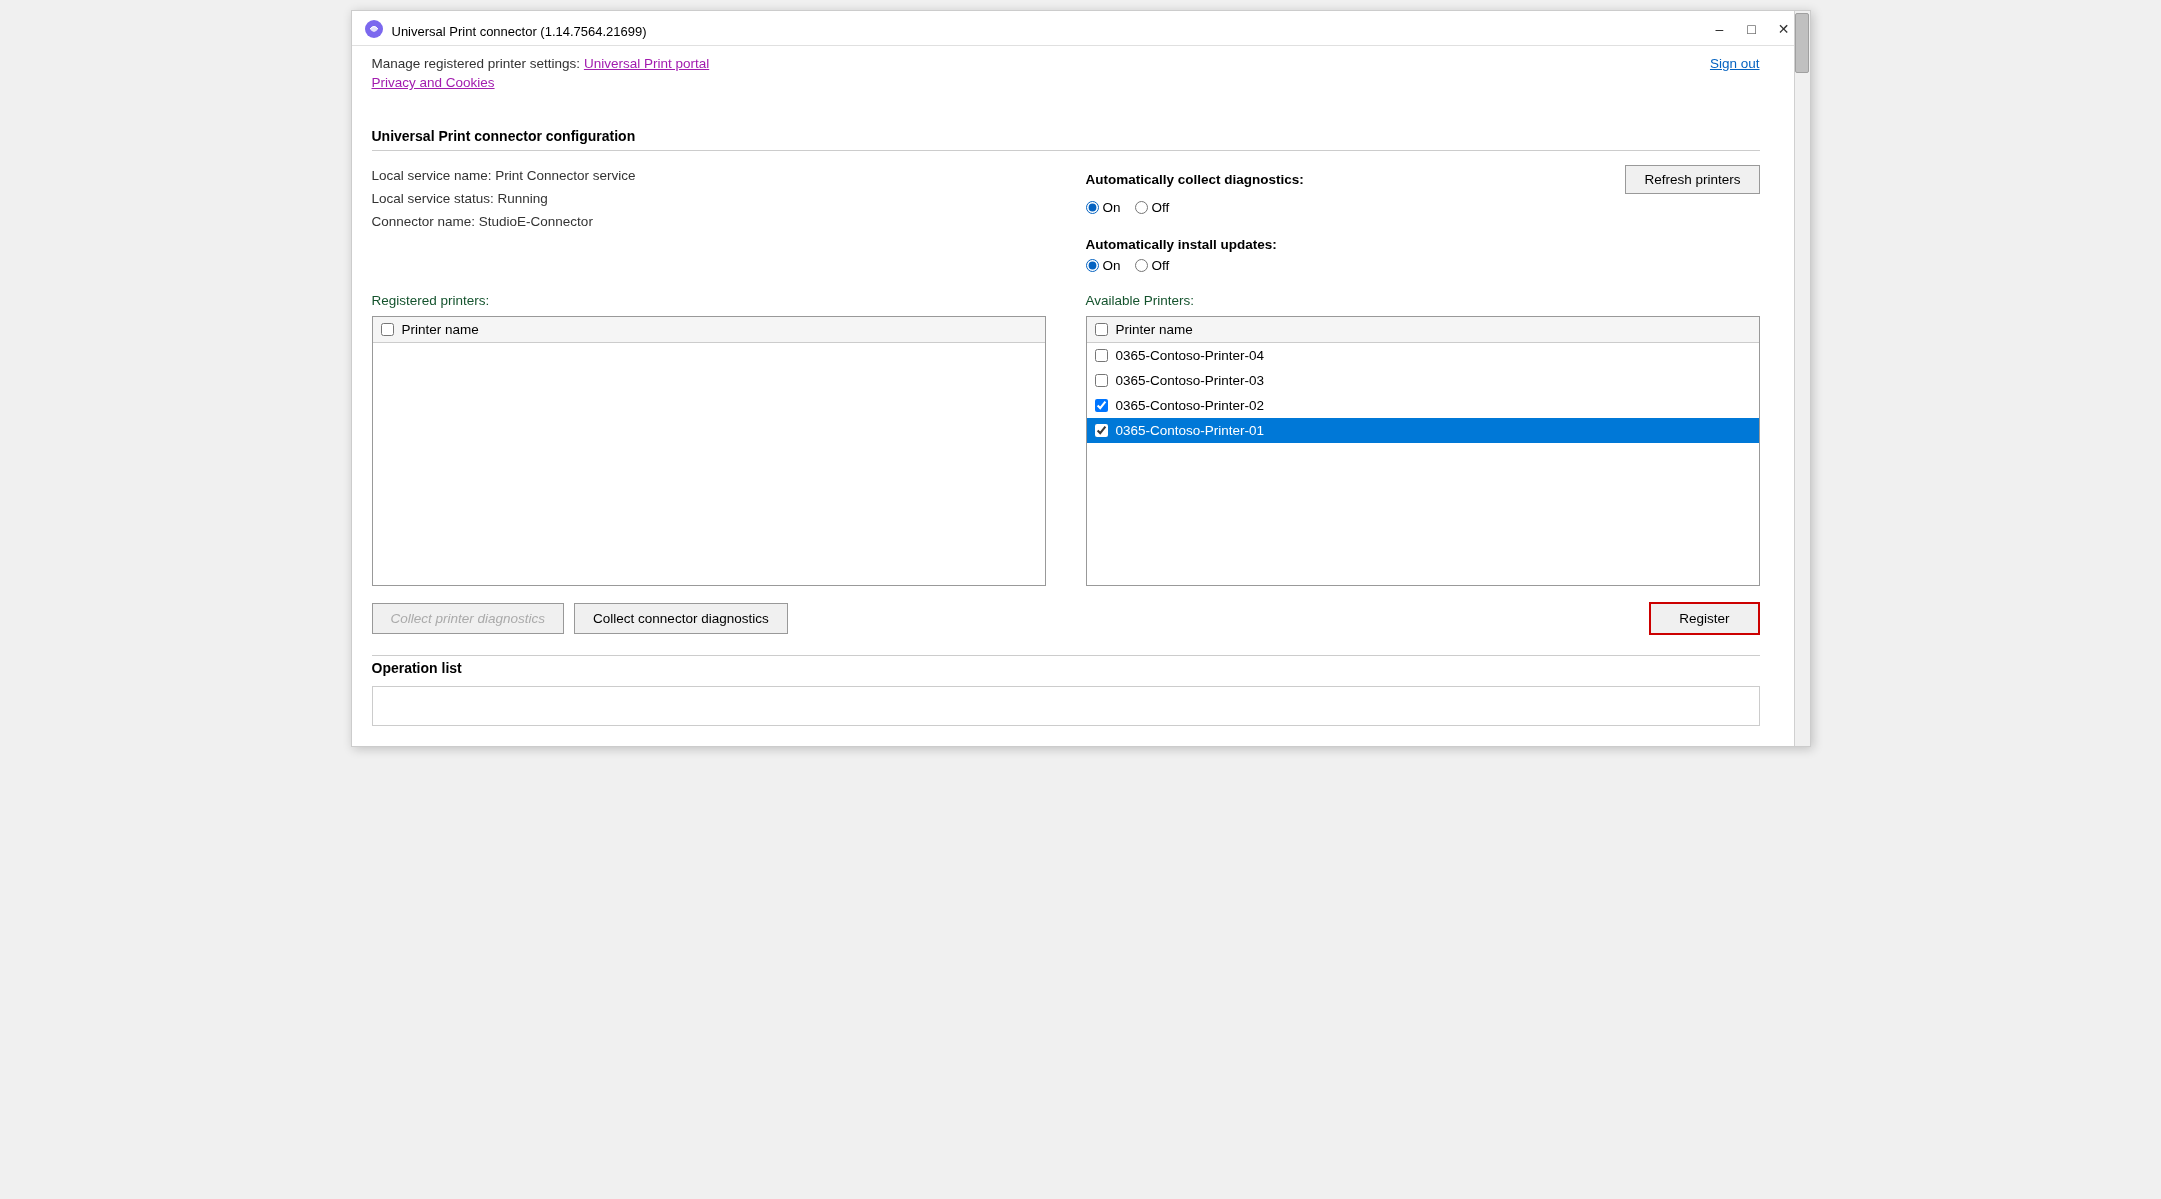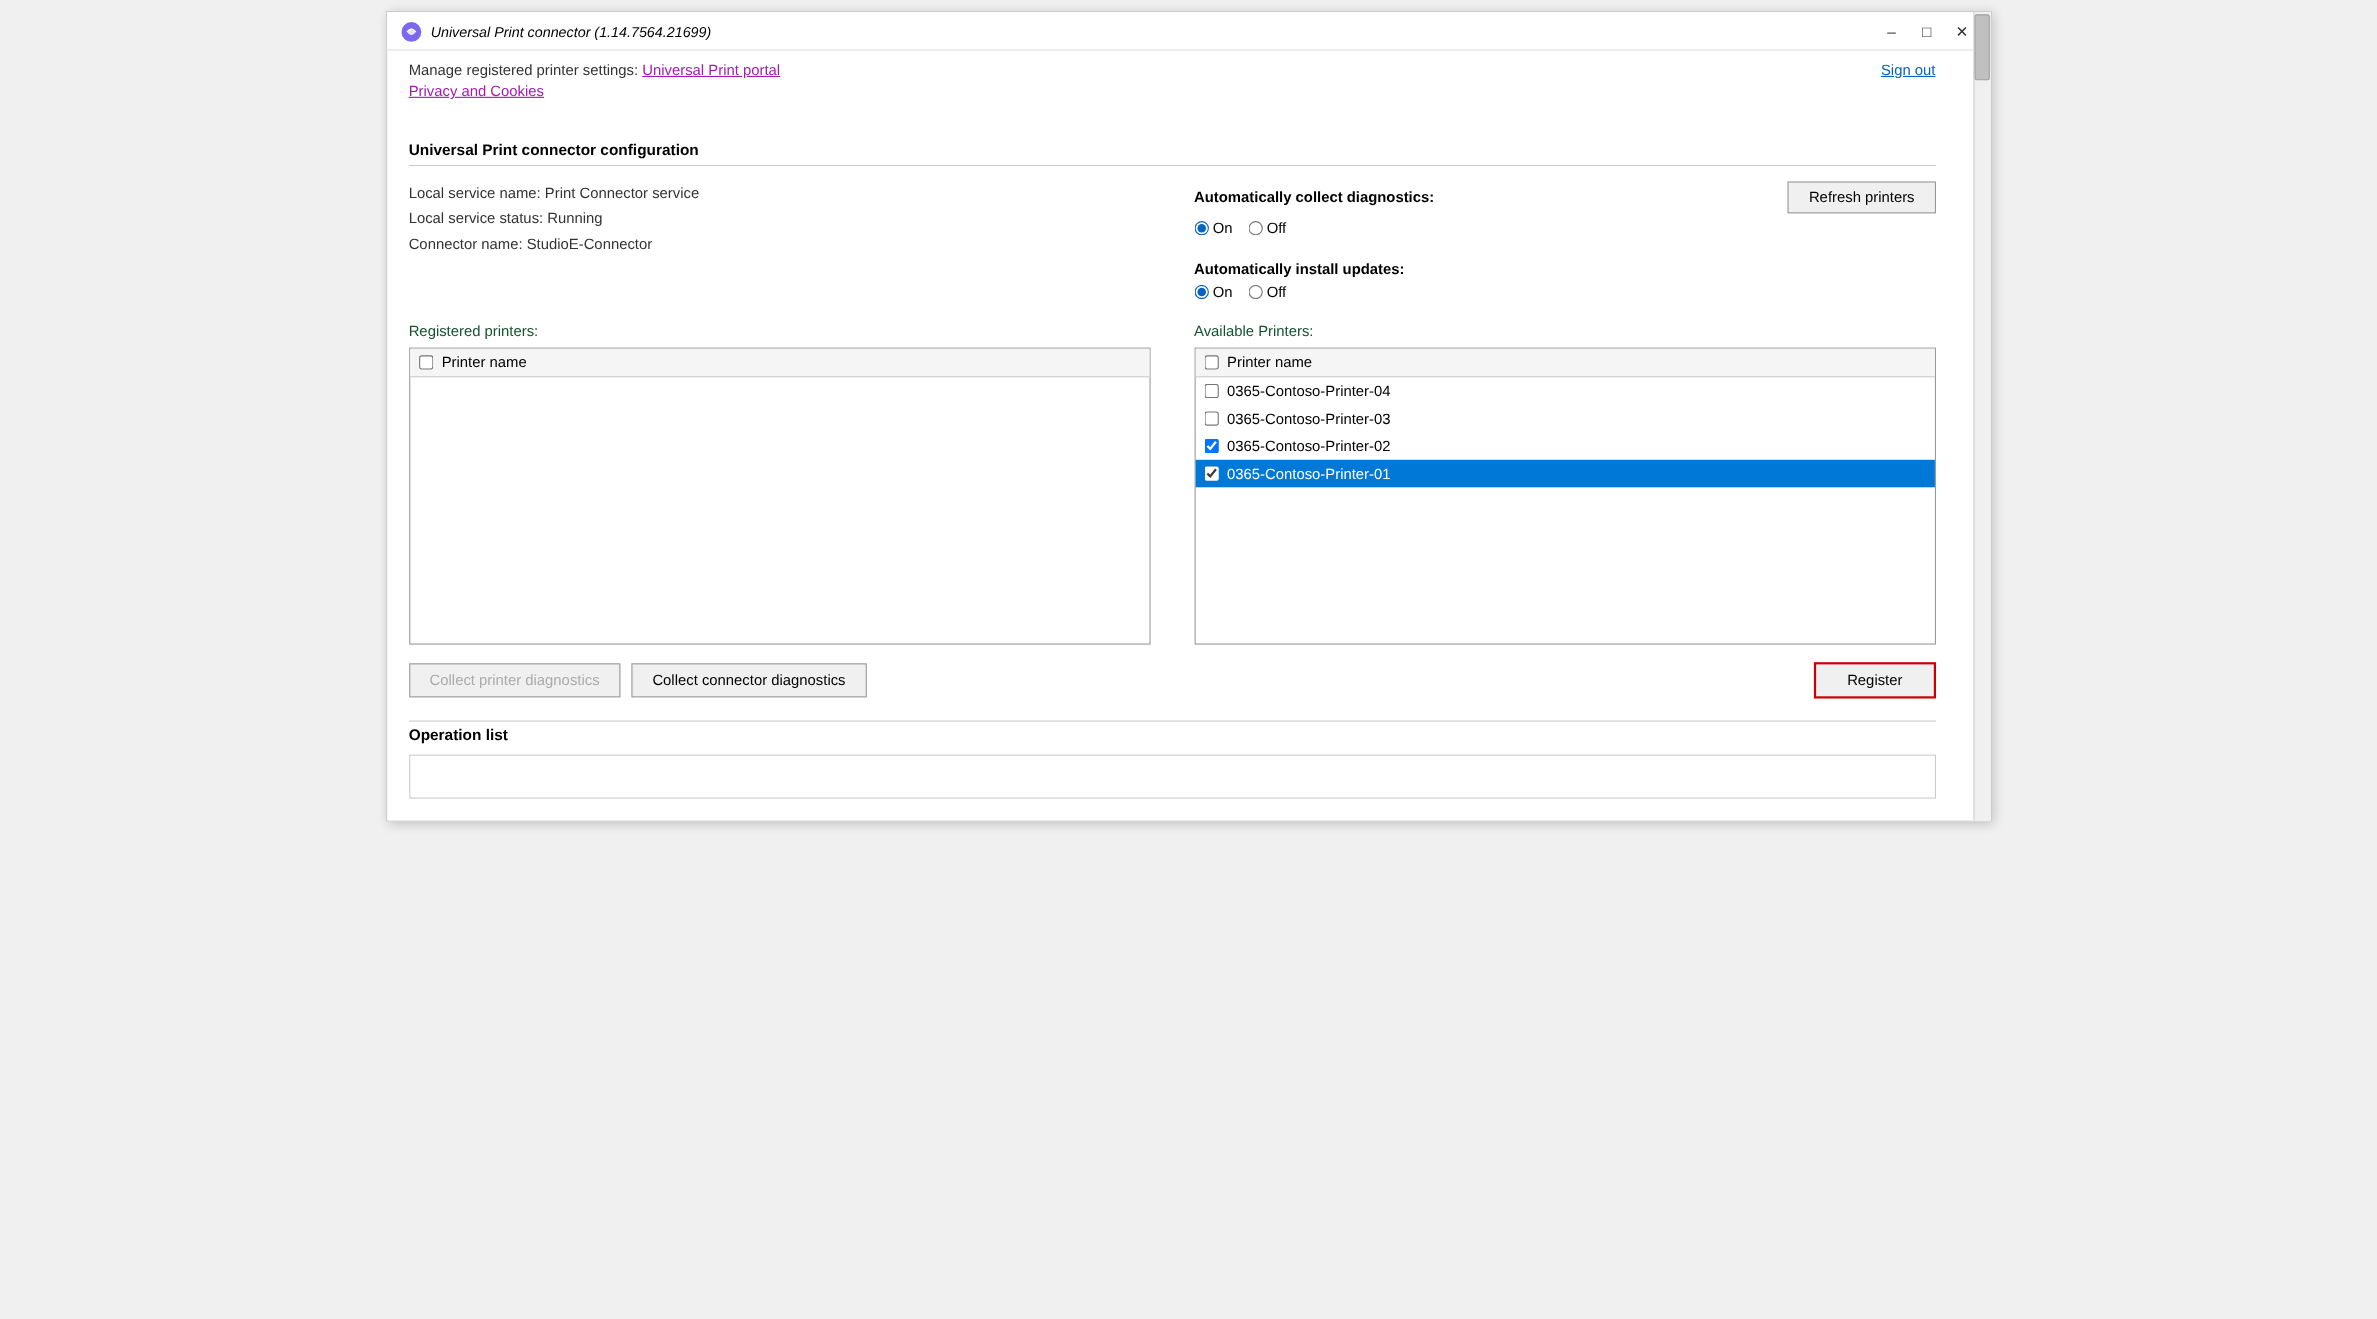--- a/index.html
+++ b/index.html
@@ -23,23 +23,22 @@
     .title-bar {
       display: flex;
       align-items: center;
       justify-content: space-between;
       background: #ffffff;
       padding: 8px 12px 6px 12px;
       border-bottom: 1px solid #e0e0e0;
     }
     .title-bar-left {
       display: flex;
-      align-items: center;
+      align-items: flex-end;
       gap: 8px;
-      font-style: italic;
     }
     .title-bar-title {
       font-size: 13px;
       color: #000;
     }
     .title-bar-controls {
       display: flex;
       align-items: center;
       gap: 4px;
     }
@@ -233,20 +232,21 @@
     .action-btn {
       background: #f0f0f0;
       border: 1px solid #999;
       padding: 7px 18px;
       font-size: 13.5px;
       cursor: pointer;
     }
     .action-btn:disabled {
       color: #aaa;
       cursor: default;
+      font-style: italic;
     }
     .register-btn {
       background: #f0f0f0;
       border: 2px solid #cc0000;
       padding: 7px 28px;
       font-size: 13.5px;
       cursor: pointer;
     }
     .operation-section {
       border-top: 1px solid #ccc;

